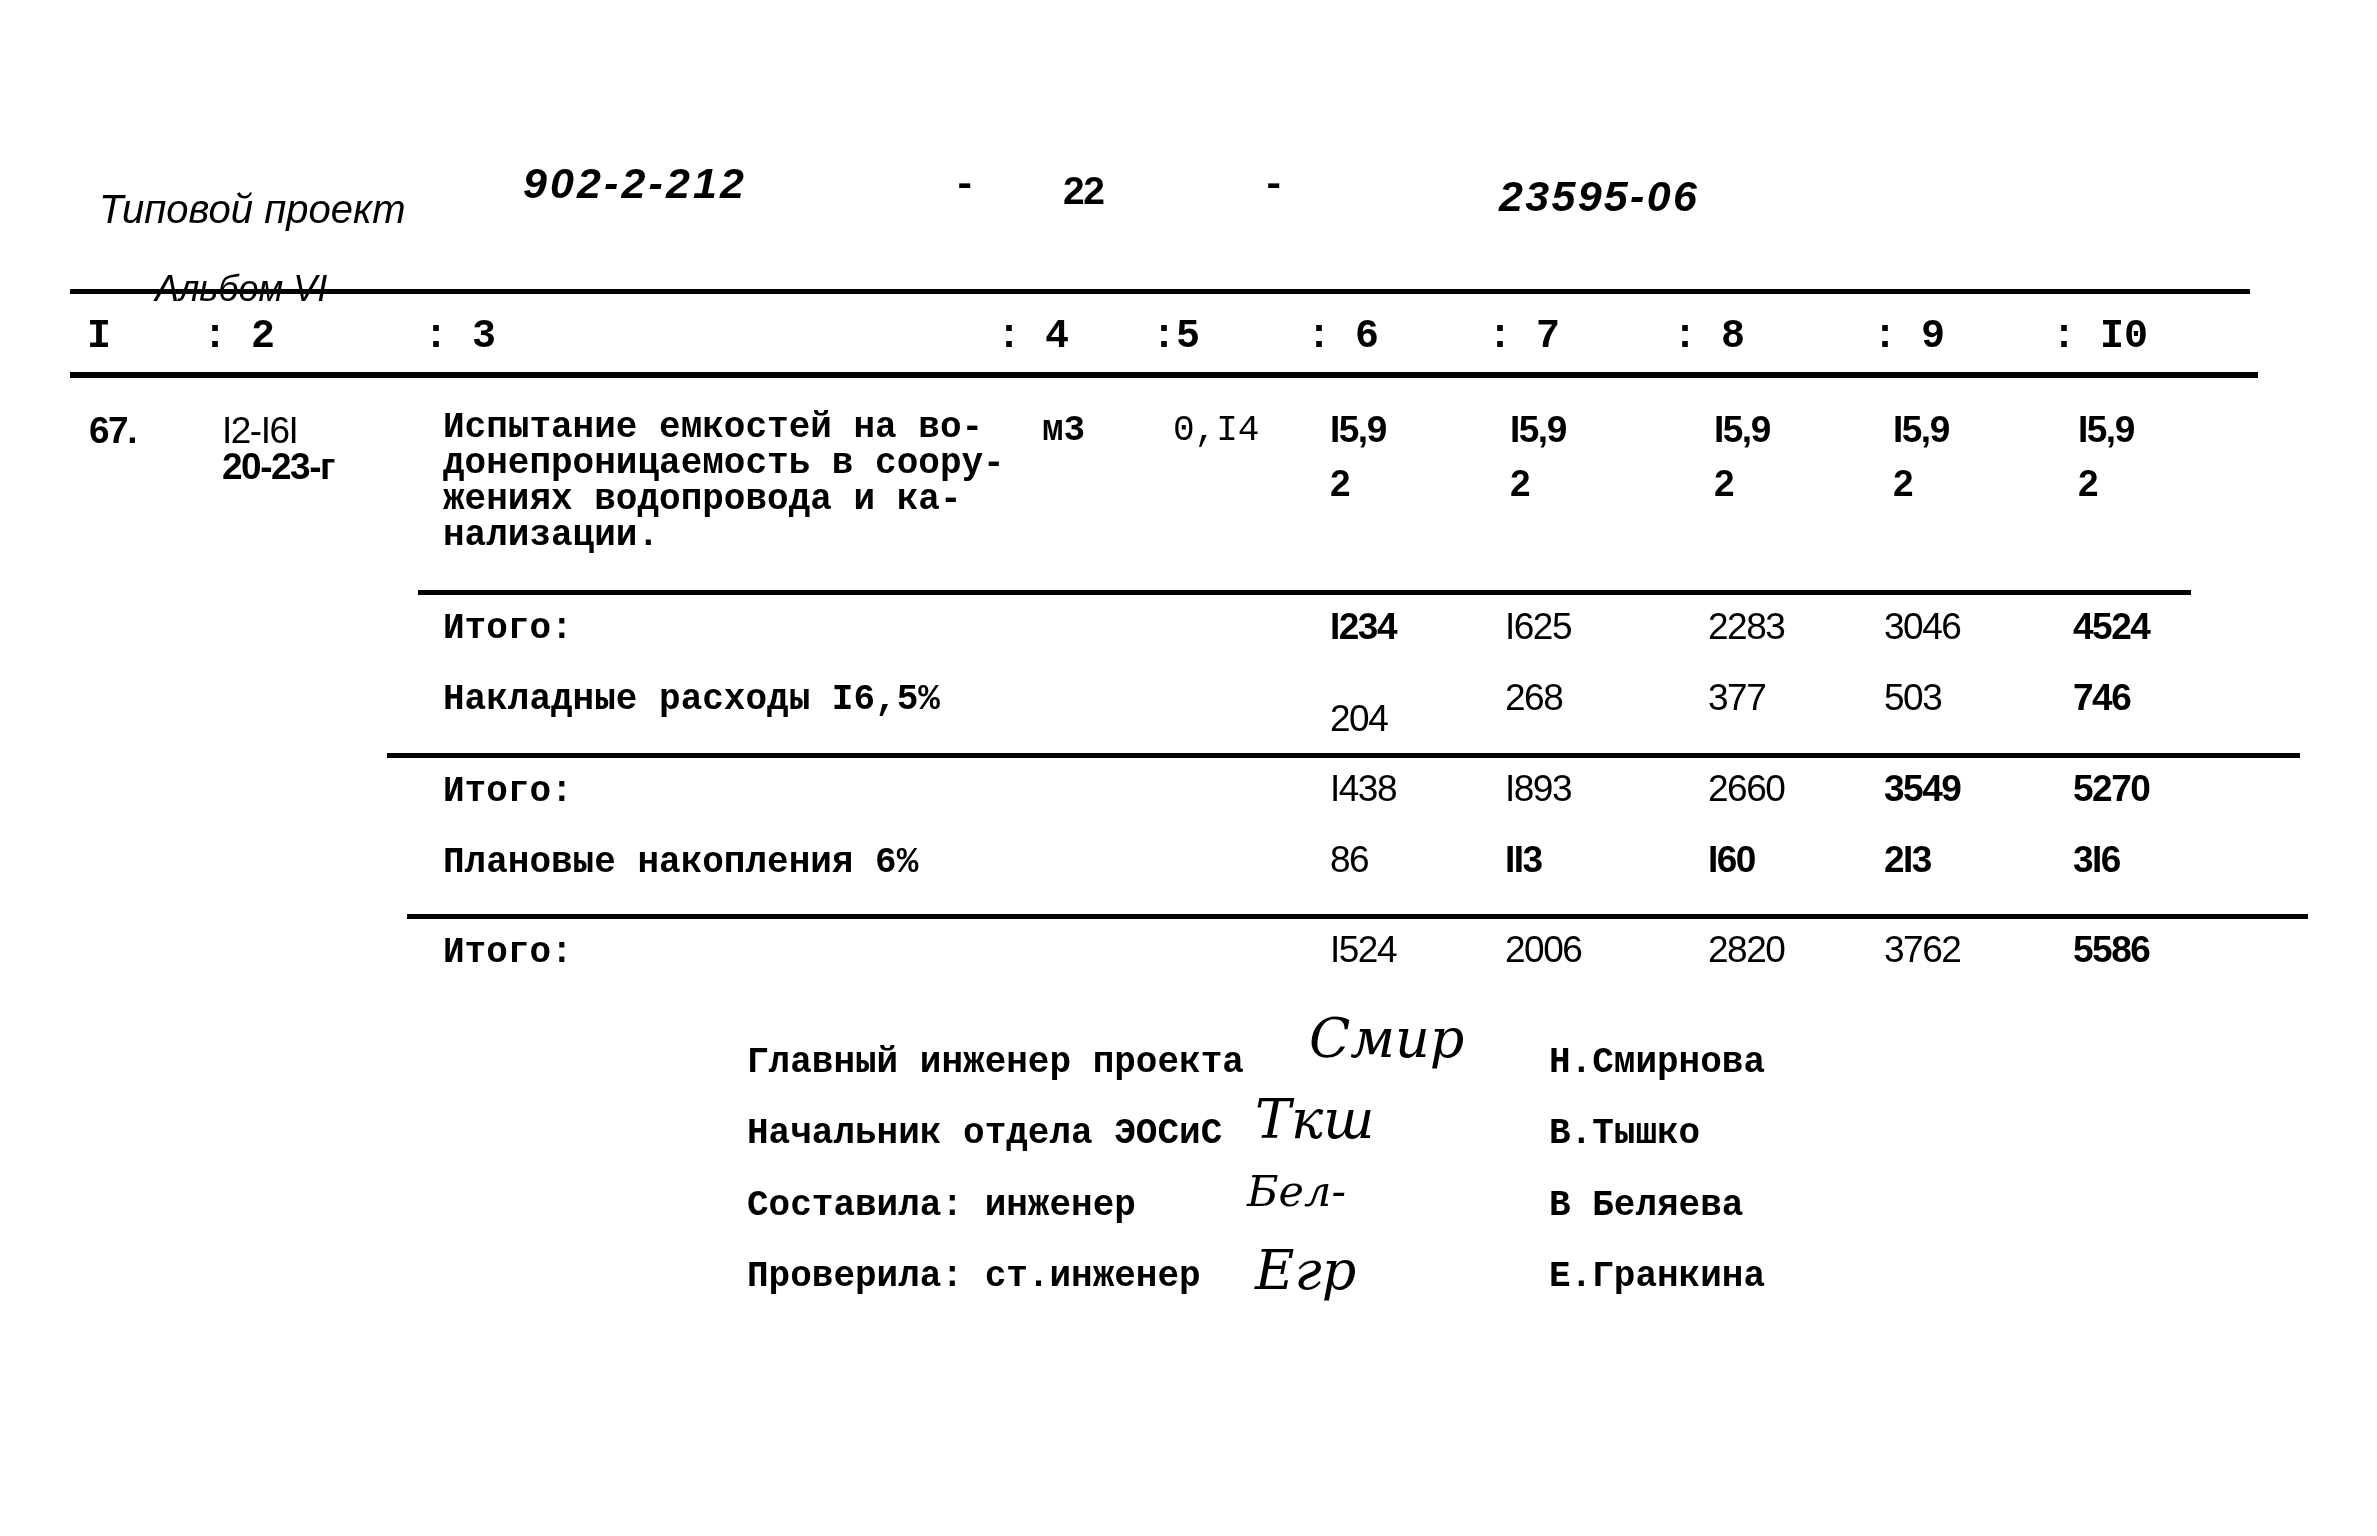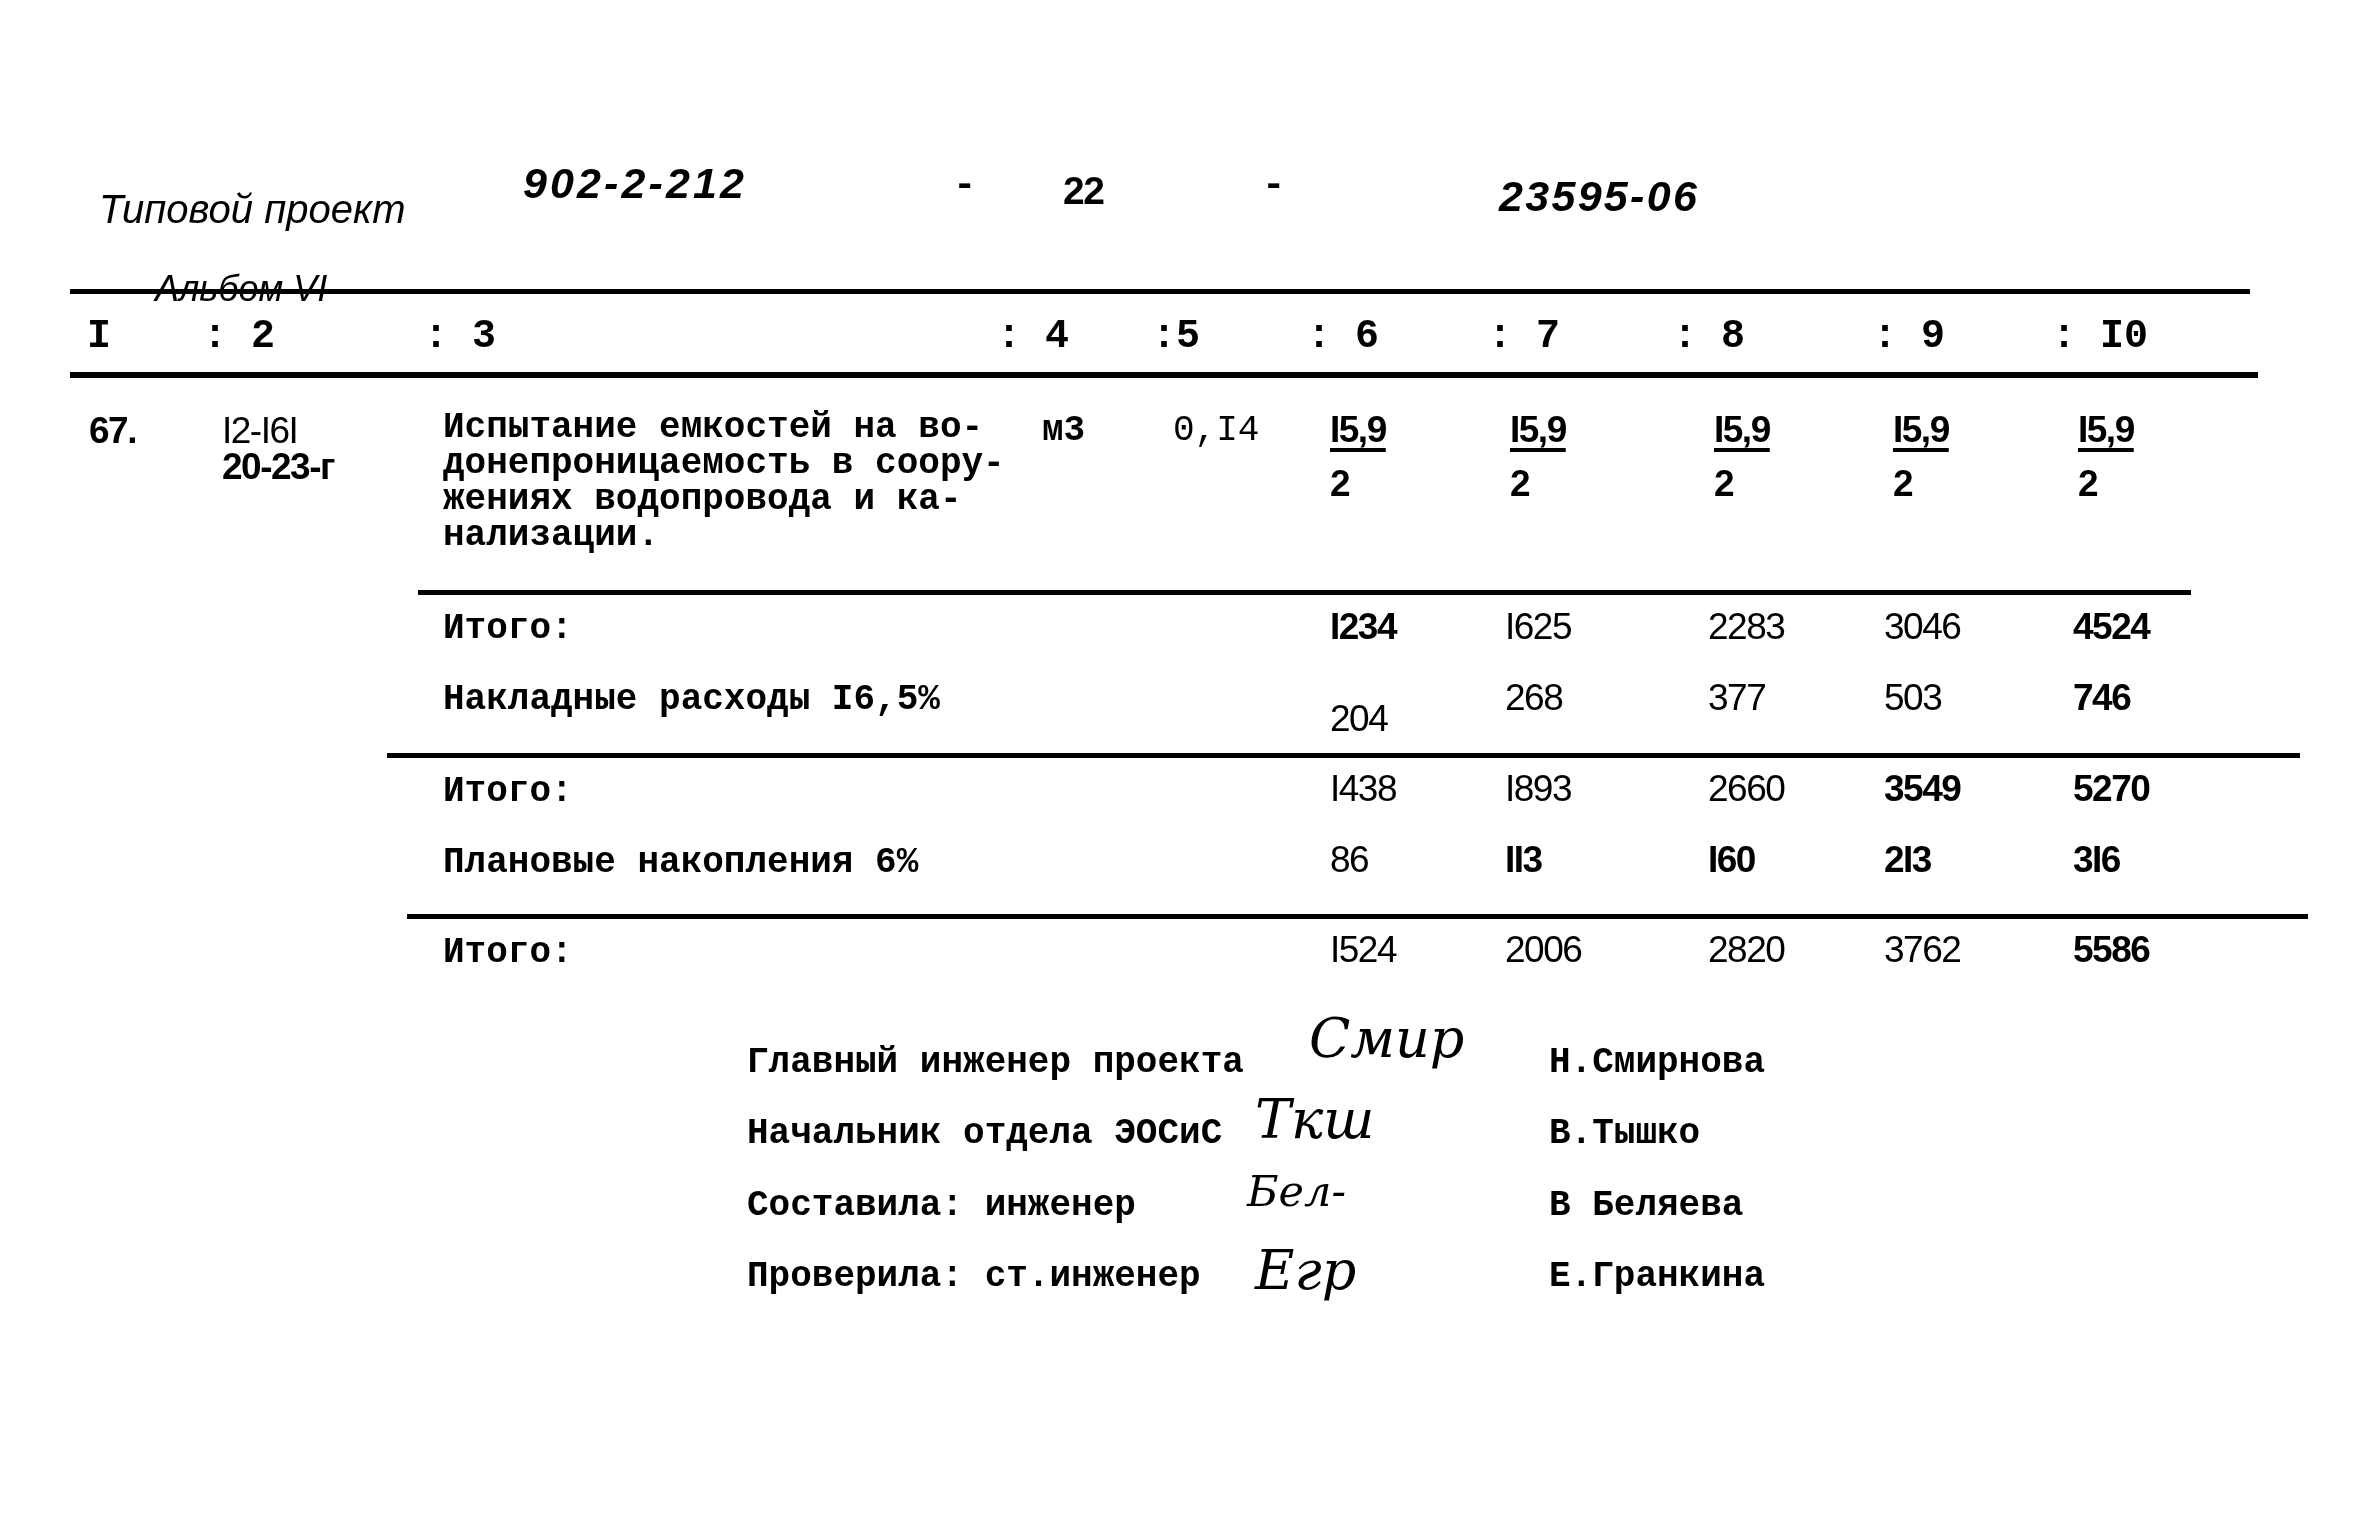--- a/index.html
+++ b/index.html
@@ -6,21 +6,21 @@
   body { width:2377px; height:1536px; position:relative; overflow:hidden; color:#000;
          font-family:"Liberation Mono","DejaVu Sans Mono",monospace; }
   .abs { position:absolute; white-space:nowrap; }
   .hand { font-family:Liberation Sans, sans-serif; font-style:italic;margin-top:28px; }
   .stamp { font-family:"Liberation Sans","DejaVu Sans",sans-serif; font-weight:bold; font-style:italic; }
   .type { font-family:"Liberation Mono","DejaVu Sans Mono",monospace; font-weight:bold; }
   .rule { position:absolute; background:#000; }
   .hdr { font-size:40px; font-weight:bold; font-family:"Liberation Mono",monospace; }
   .cell { font-size:36px; }
   .num { font-family:"Liberation Sans","DejaVu Sans",sans-serif; font-size:37px; font-weight:bold; letter-spacing:-1.5px; }
-  .u { text-decoration:underline; text-decoration-thickness:3.9px; text-underline-offset:6.2px; }
+  .u { text-decoration-thickness:3.9px; text-underline-offset:6.2px; }
   .sig { font-family:"DejaVu Serif",serif; font-style:italic; font-size:54px; }
 </style>
 </head>
 <body>
 
 <div class="abs hand" style="left:99px;top:159px;font-size:40px;">Типовой проект</div>
 <div class="abs stamp" style="left:523px;top:159px;font-size:43px;letter-spacing:3.1px;">902-2-212</div>
 <div class="abs type" style="left:953px;top:164px;font-size:39px;">-</div>
 <div class="abs num" style="left:1063px;top:169px;font-size:39px;">22</div>
 <div class="abs type" style="left:1262px;top:164px;font-size:39px;">-</div>

